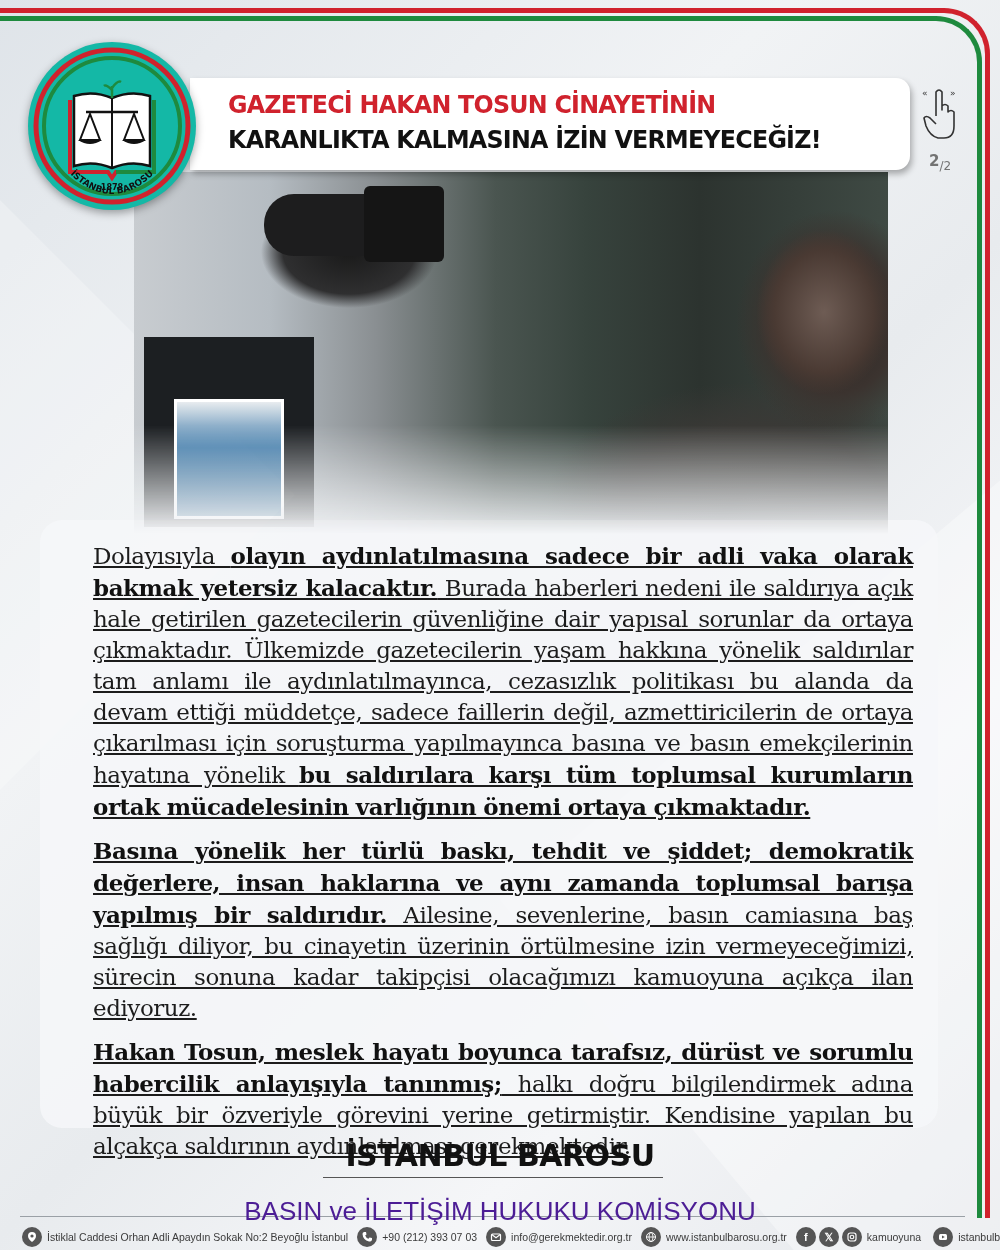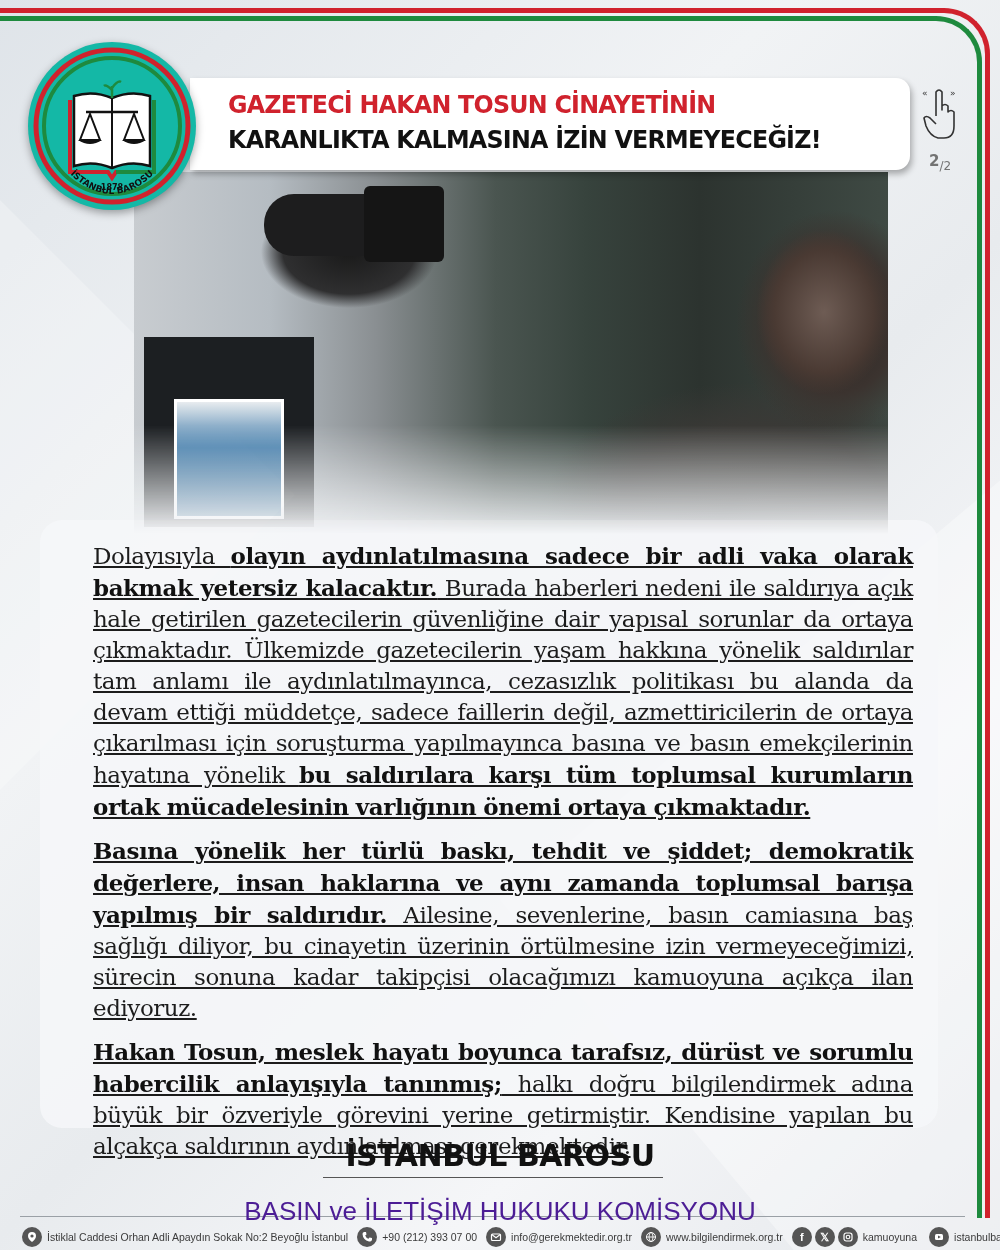--- a/index.html
+++ b/index.html
@@ -171,40 +171,40 @@
         </svg>
     </span>
     <span>İstiklal Caddesi Orhan Adli Apaydın Sokak No:2 Beyoğlu İstanbul</span>
   </div>
   <div class="fitem">
     <span class="ficon">
       <svg viewBox="0 0 12 12">
           <path d="M3 1 L5 1 L5.5 3.5 L4.2 4.5 Q5 7 7.5 7.8 L8.5 6.5 L11 7 L11 9 Q10 11 8 10.5 Q2 9 1.5 3 Q1.5 1.5 3 1 Z" fill="#fff"></path>
         </svg>
     </span>
-    <span>+90 (212) 393 07 00</span>
+    <span>+90 (212) 393 07 03</span>
   </div>
   <div class="fitem">
     <span class="ficon">
       <svg viewBox="0 0 12 12">
           <rect x="1.5" y="3" width="9" height="6.5" rx="1" fill="none" stroke="#fff" stroke-width="1.2"></rect>
           <path d="M1.8 3.5 L6 6.8 L10.2 3.5" fill="none" stroke="#fff" stroke-width="1.1"></path>
         </svg>
     </span>
     <span>info@gerekmektedir.org.tr</span>
   </div>
   <div class="fitem">
     <span class="ficon">
       <svg viewBox="0 0 12 12">
           <circle cx="6" cy="6" r="4.5" fill="none" stroke="#fff" stroke-width="1"></circle>
           <ellipse cx="6" cy="6" rx="2" ry="4.5" fill="none" stroke="#fff" stroke-width="0.9"></ellipse>
           <line x1="1.5" y1="6" x2="10.5" y2="6" stroke="#fff" stroke-width="0.9"></line>
         </svg>
     </span>
-    <span>www.bilgilendirmek.org.tr</span>
+    <span>www.istanbulbarosu.org.tr</span>
   </div>
   <div class="fitem" style="margin-right:4px;">
     <span class="ficon" style="margin-right:3px;">f</span>
     <span class="ficon" style="margin-right:3px;">𝕏</span>
     <span class="ficon">
       <svg viewBox="0 0 12 12">
           <rect x="2" y="2" width="8" height="8" rx="2.2" fill="none" stroke="#fff" stroke-width="1.2"></rect>
           <circle cx="6" cy="6" r="1.8" fill="none" stroke="#fff" stroke-width="1.1"></circle>
         </svg>
     </span>

